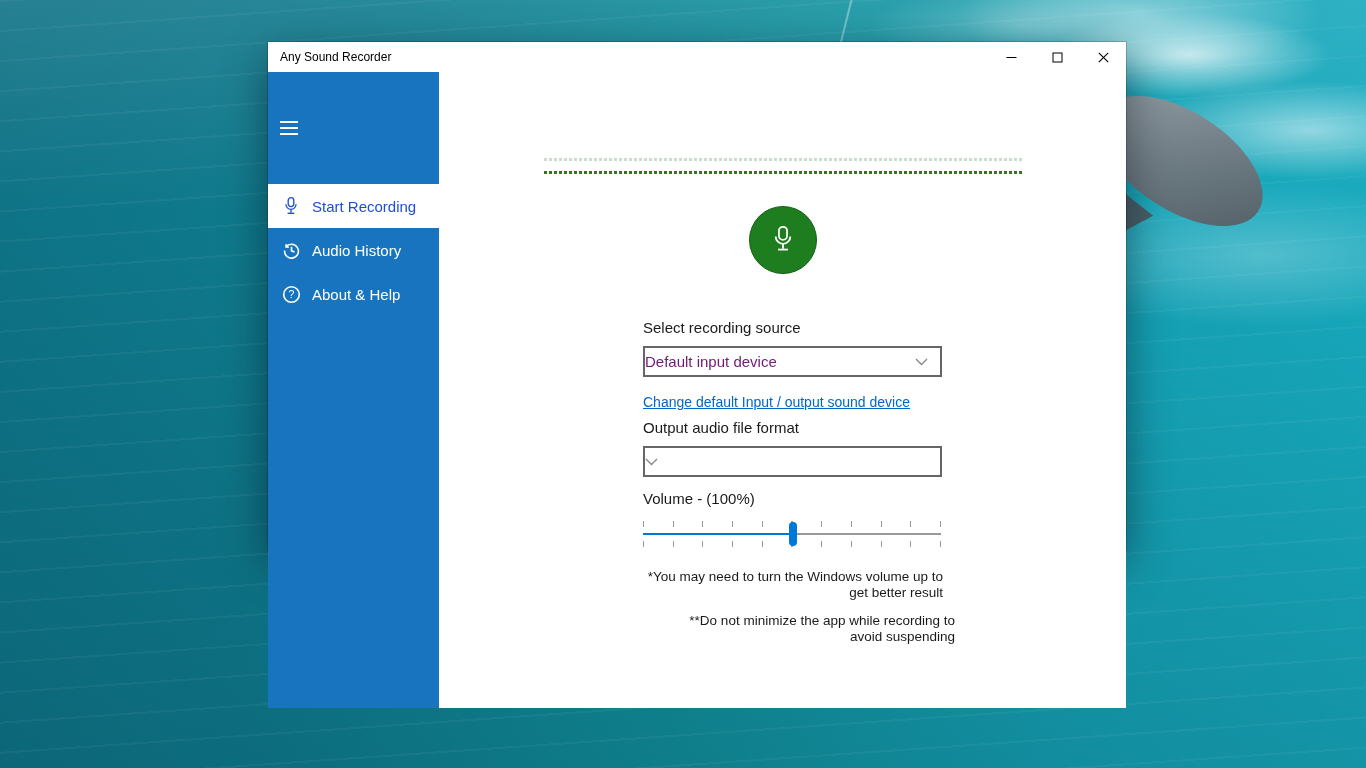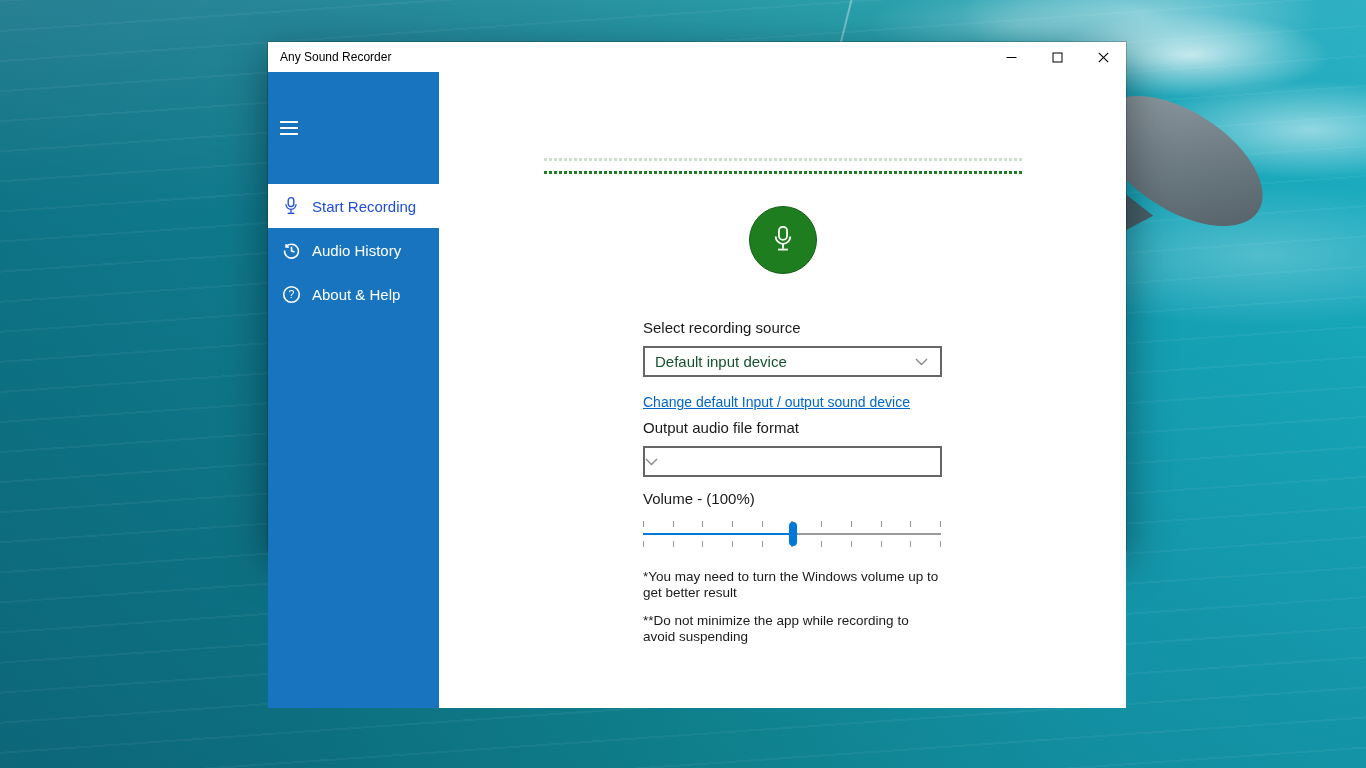--- a/index.html
+++ b/index.html
@@ -95,21 +95,21 @@
   .lbl-source { top: 247px; }
   .lbl-format { top: 347px; }
   .lbl-volume { top: 418px; }
   .combo {
     position: absolute; left: 204px; width: 299px; height: 31px;
     background: #ffffff; border: 2px solid #666666;
     display: flex; align-items: center; cursor: default;
   }
   .combo-source { top: 274px; }
   .combo-format { top: 374px; }
-  .combo-value { font-size: 15px; color: #14532d; padding-left: 10px; flex: 1; white-space: nowrap; }
+  .combo-value { font-size: 15px; color: #701a75; flex: 1; white-space: nowrap; }
   .combo-chevron { padding-right: 12px; display: flex; align-items: center; }
   .device-link {
     position: absolute; left: 204px; top: 322px; font-size: 14px;
     color: #0066cc; text-decoration: underline; cursor: pointer; white-space: nowrap;
   }
   
   .slider { position: absolute; left: 204px; top: 447px; width: 298px; height: 30px; }
   .slider .ticks-top, .slider .ticks-bottom {
     position: absolute; left: 0; width: 100%; height: 6px;
     background: repeating-linear-gradient(to right, #9a9a9a 0 1px, rgba(0,0,0,0) 1px 29.7px);
@@ -117,23 +117,23 @@
   .slider .ticks-top { top: 2px; }
   .slider .ticks-bottom { top: 22px; }
   .slider .track {
     position: absolute; left: 0; top: 14px; width: 100%; height: 2px;
     background: linear-gradient(to right, #0078d7 0, #0078d7 50.3%, #999999 50.3%, #999999 100%);
   }
   .slider .thumb {
     position: absolute; left: calc(50.3% - 4px); top: 3px; width: 8px; height: 24px;
     border-radius: 4px; background: #0078d7; cursor: default;
   }
-  .note { position: absolute; left: 204px; width: 300px; font-size: 13.5px; line-height: 16px; color: #1a1a1a; }
+  .note { position: absolute; left: 204px; width: 300px; font-size: 13.5px; line-height: 16px; color: #1a1a1a; text-align: right; }
   .note-1 { top: 497px; }
-  .note-2 { top: 541px; }
+  .note-2 { top: 541px; margin-left: 12px; }
 </style>
 </head>
 <body>
 
 <div class="water-line"></div>
 <div class="surfboard"></div>
 <div class="surf-fin"></div>
 
 <div class="window">
 

